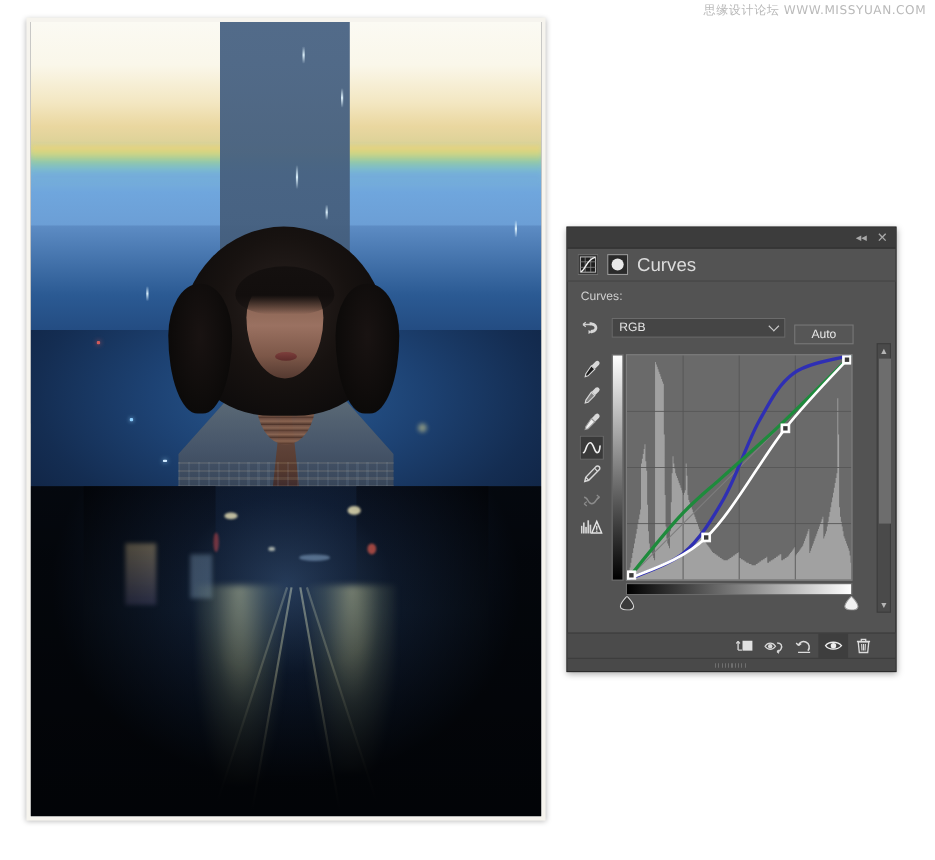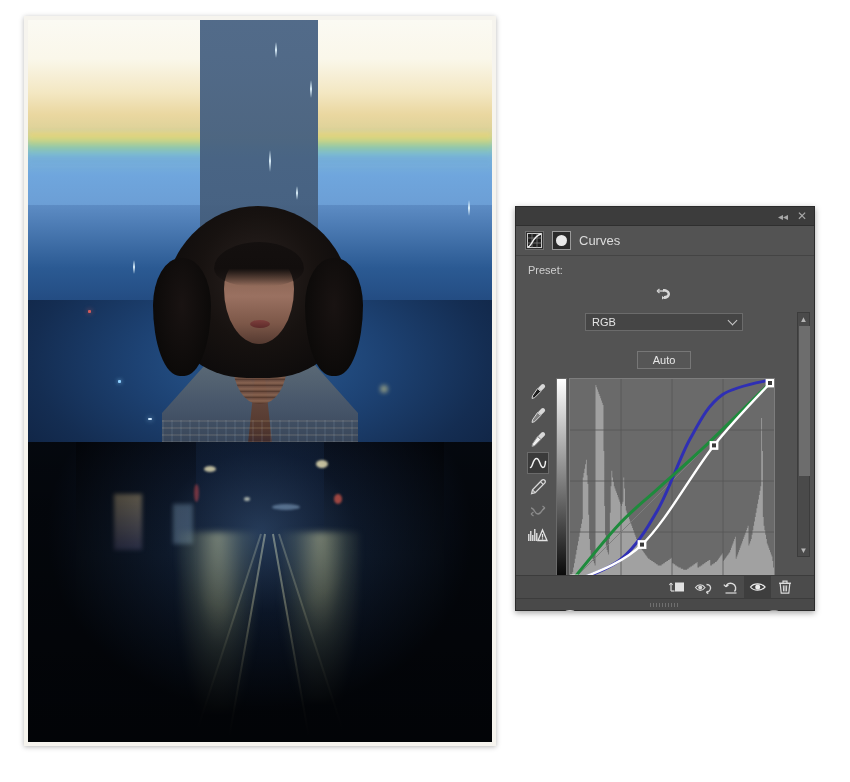--- a/index.html
+++ b/index.html
@@ -199,21 +199,21 @@
              background:#535353; border-bottom:1px solid #444; }
   .adj-thumb {
     width:19px; height:19px; background:#2e2e2e; border:1px solid #6e6e6e; position:relative; flex:none;
   }
   .adj-thumb svg { position:absolute; left:1px; top:1px; }
   .mask-thumb {
     width:19px; height:19px; background:#2a2a2a; border:1px solid #9a9a9a;
     display:flex; align-items:center; justify-content:center; flex:none;
   }
   .mask-dot { width:11px; height:11px; border-radius:50%; background:#e9e9e9; }
-  .adj-title { font-size:13px; color:#dcdcdc; }
+  .adj-title { font-size:17px; color:#dcdcdc; }
 
   .body { position:relative; padding: 8px 0 0 0; }
 
   .row { display:flex; align-items:center; padding: 0 12px 0 12px; gap:6px; margin-bottom:7px; }
   .lbl { color:#cfcfcf; font-size:11px; }
 
   .combo {
     height:18px; background:#454545; border:1px solid #6b6b6b; color:#e4e4e4;
     display:flex; align-items:center; padding: 0 6px; position:relative; font-size:11px; cursor:pointer;
   }
@@ -273,20 +273,21 @@
   .grip-dots {
     position:absolute; left:50%; top:4px; margin-left:-15px; width:30px; height:4px;
     background: repeating-linear-gradient(to right,#6f6f6f 0 1px, transparent 1px 3px);
   }
 </style>
 </head>
 <body>
 
 <div id="root">
 
+  <div id="watermark">思缘设计论坛  WWW.MISSYUAN.COM</div>
 
   <div id="artboard">
     <div id="art-inner">
       <div class="sky"></div>
       <div class="sky-rainbow"></div>
       <div class="haze"></div>
 
       <div class="slab"></div>
 
       <div class="rainstreak" style="left:247px;top:22px;height:16px;"></div>
@@ -363,24 +364,24 @@
       </div>
       <div class="mask-thumb">
         <div class="mask-dot"></div>
       </div>
       <div class="adj-title">Curves</div>
     </div>
 
     <div class="body">
 
       <div class="row">
-        <span class="lbl">Preset:</span>
-      </div>
-
-      <div class="row" style="padding-left:10px;gap:8px;flex-direction:column;">
+        <span class="lbl">Curves:</span>
+      </div>
+
+      <div class="row" style="padding-left:10px;gap:8px;">
         <div class="tool" title="Click and drag in image to modify the curve">
           <svg width="18" height="16" viewBox="0 0 18 16">
             <path d="M2,5 L9,5" stroke="#cfcfcf" stroke-width="1.4" fill="none"></path>
             <path d="M2,5 L4.5,3 M2,5 L4.5,7" stroke="#cfcfcf" stroke-width="1.2" fill="none"></path>
             <path d="M8,3 C12,3 15,5 15,8 C15,11 12,13 9,13 L9,10 C11,10 12.5,9.3 12.5,8 C12.5,6.6 11,5.6 8,5.6 Z" fill="#d6d6d6"></path>
             <path d="M7,10 L10,11.8 L7,13.6 Z" fill="#d6d6d6"></path>
           </svg>
         </div>
         <div class="combo" id="channel-combo">
           <span>RGB</span>

